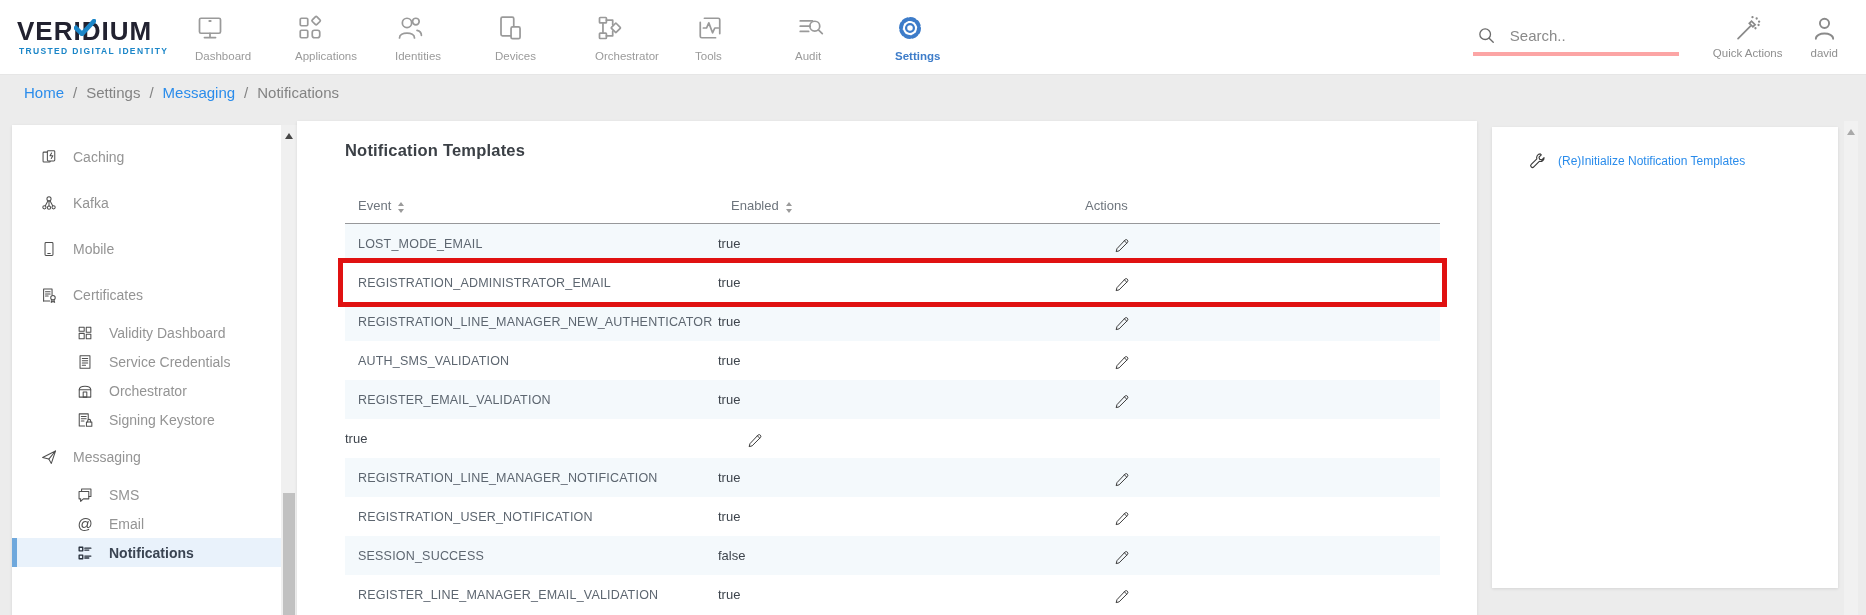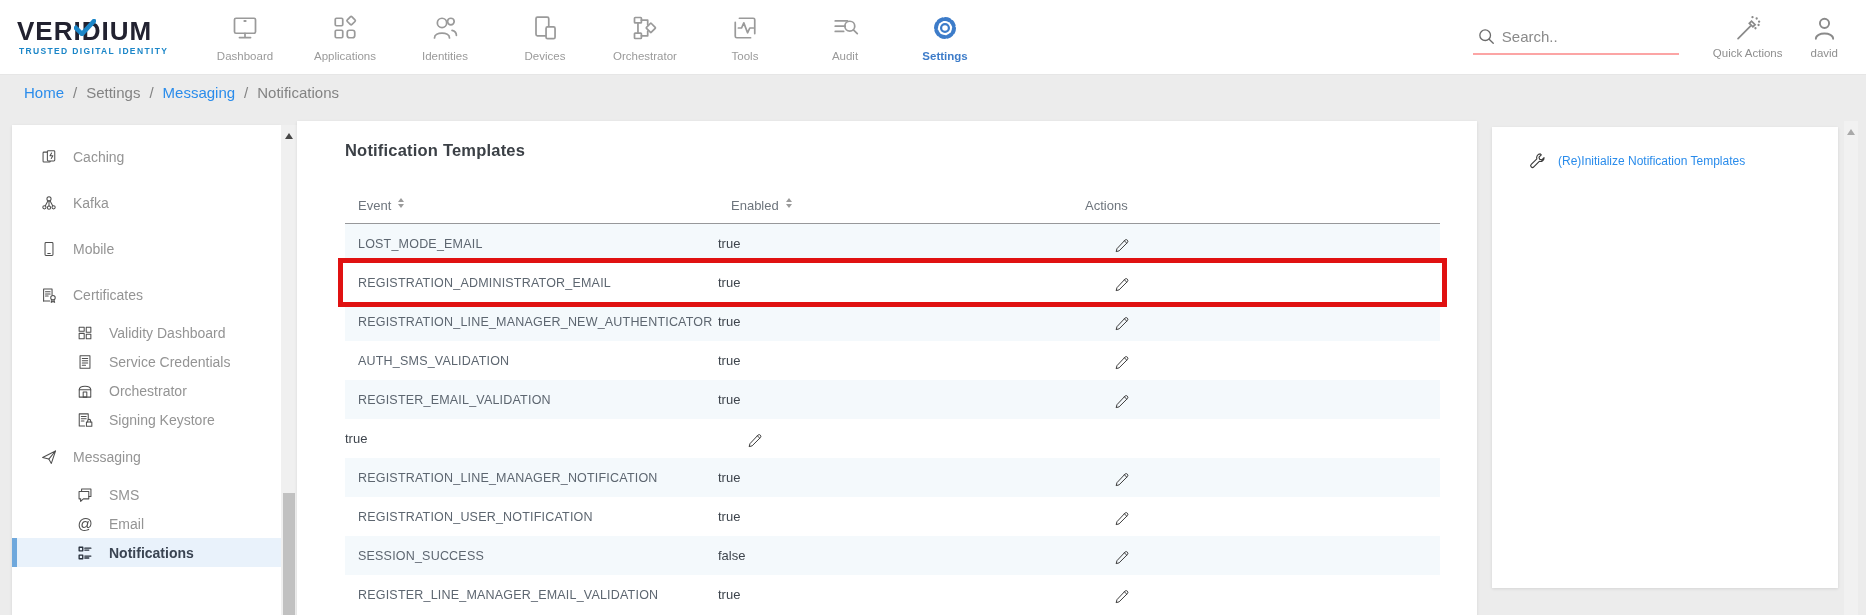--- a/index.html
+++ b/index.html
@@ -6,27 +6,27 @@
   body{width:1866px;height:615px;background:#ececec;font-family:"Liberation Sans","DejaVu Sans",sans-serif;position:relative;}
   svg{display:block;}
 
   
   .header{position:absolute;top:0;left:0;width:1866px;height:75px;background:#fff;border-bottom:1px solid #e6e6e6;box-sizing:border-box;display:flex;align-items:center;}
   .logo{width:195px;padding-left:17px;position:relative;box-sizing:border-box;flex-shrink:0;}
   .logo-title{font-size:26px;font-weight:800;color:#222230;letter-spacing:1px;line-height:1;}
   .logo-check{position:absolute;top:1px;left:74px;}
   .logo-tagline{font-size:8.5px;color:#1b86c8;font-weight:bold;letter-spacing:1.35px;margin-top:2px;padding-left:2px;}
   .nav{display:flex;height:100%;}
-  .nav-item{width:100px;display:flex;flex-direction:column;align-items:center;justify-content:center;gap:7px;color:#9a9a9a;cursor:pointer;}
+  .nav-item{width:100px;display:flex;flex-direction:column;justify-content:center;gap:7px;color:#9a9a9a;cursor:pointer;}
   .nav-item svg{width:30px;height:30px;}
   .nav-label{font-size:11.5px;white-space:nowrap;}
   .nav-item.active{color:#3d7cc9;}
   .nav-item.active .nav-label{font-weight:bold;}
   .spacer{flex:1;}
-  .search{display:flex;align-items:flex-start;gap:4px;border-bottom:2px solid #fca5a5;padding:7px 4px;width:198px;margin-right:34px;color:#555;}
+  .search{display:flex;align-items:flex-start;gap:12px;border-bottom:4px solid #fca5a5;padding:7px 4px;width:198px;margin-right:34px;color:#555;}
   .search svg{width:19px;height:19px;flex-shrink:0;}
   .search input{border:none;outline:none;font-size:15px;color:#555;width:150px;background:transparent;font-family:inherit;}
   .search input::placeholder{color:#8a8a8a;}
   .topbar-item{display:flex;flex-direction:column;align-items:center;gap:5px;color:#8f8f8f;font-size:11.5px;margin-right:28px;cursor:pointer;white-space:nowrap;}
   .topbar-item svg{width:27px;height:27px;color:#8a8a8a;}
 
   
   .breadcrumb{position:absolute;top:75px;left:0;height:34px;display:flex;align-items:center;padding-left:24px;font-size:15px;color:#838383;gap:9px;}
   .crumb-link{color:#2a8ceb;cursor:pointer;}
 
@@ -52,21 +52,21 @@
   .side-item svg{width:18px;height:18px;color:#4f4f4f;flex-shrink:0;}
   .side-item .at-glyph{width:18px;text-align:center;font-size:15px;color:#4f4f4f;line-height:18px;}
   .side-item.active{background:#e9f2fb;border-left:5px solid #6fa8dc;padding-left:59px;color:#3a4452;font-weight:bold;}
   .side-item.active svg{color:#28313d;}
 
   
   .main-inner{padding:20px 0 0 48px;}
   .main-title{font-size:16.5px;font-weight:bold;color:#3b4046;letter-spacing:0.2px;}
   .table{width:1095px;margin-top:27px;}
   .thead{display:grid;grid-template-columns:373px 367px 1fr;height:36px;align-items:center;color:#6e757d;font-size:13px;border-bottom:1px solid #97989a;}
-  .th{display:flex;align-items:flex-start;padding-left:13px;cursor:pointer;}
+  .th{display:flex;align-items:flex-end;padding-left:13px;cursor:pointer;}
   .th.no-sort{cursor:default;}
   .sort{display:inline-flex;flex-direction:column;gap:2.5px;margin-left:7px;}
   .sort i{width:0;height:0;border-left:3.5px solid transparent;border-right:3.5px solid transparent;}
   .sort .up{border-bottom:4px solid #9b9b9b;}
   .sort .down{border-top:4px solid #9b9b9b;}
   .trow{display:grid;grid-template-columns:373px 367px 1fr;height:39px;align-items:center;font-size:13px;color:#3e454d;position:relative;}
   .trow:nth-child(odd){background:#f4f9fc;}
   .cell-event{padding-left:13px;font-size:12.5px;color:#5d6670;letter-spacing:0.2px;}
   .cell-actions{padding-left:28px;}
   .pencil{cursor:pointer;width:18px;height:18px;color:#3a3a3a;}

